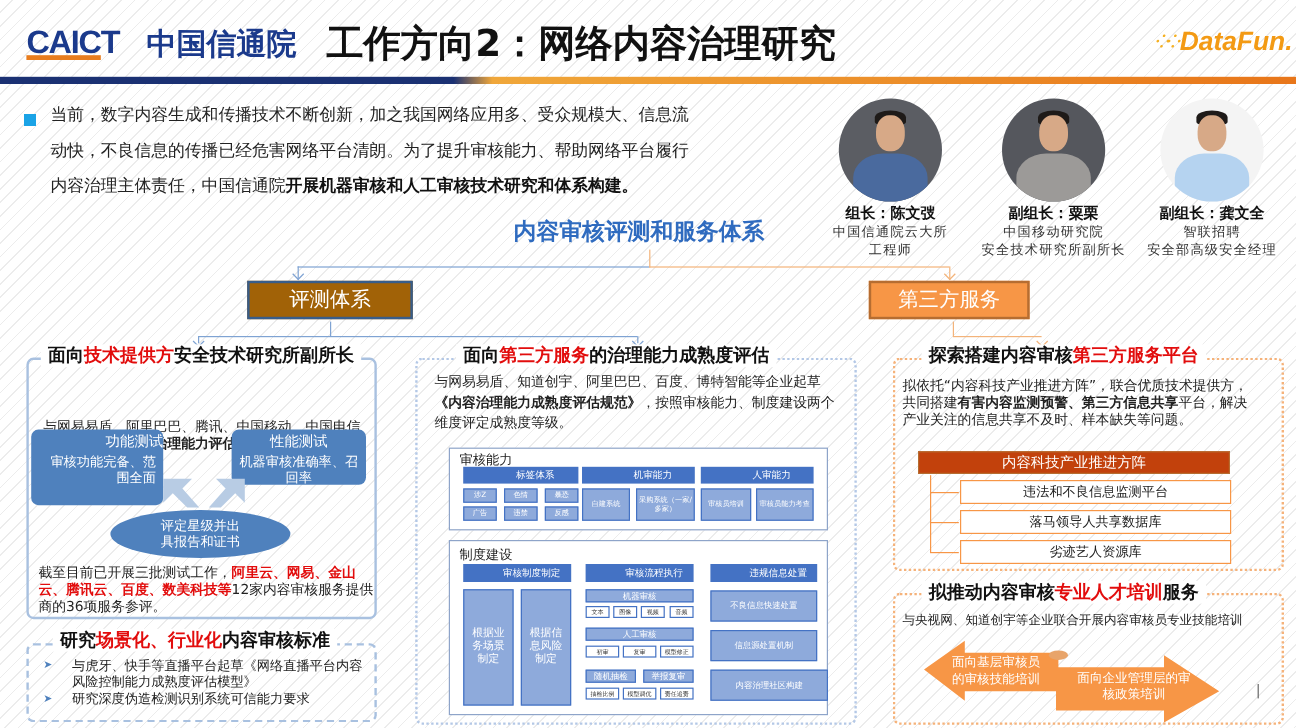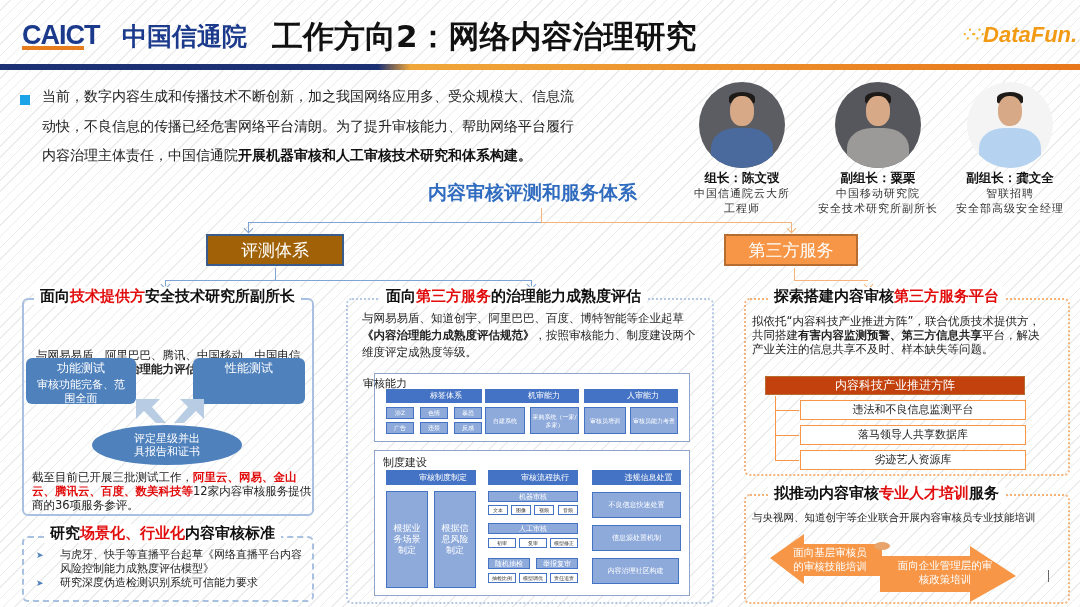--- a/index.html
+++ b/index.html
@@ -138,47 +138,48 @@
 <div class="arrow-down" style="left:162px;top:281px;border-color:#7fa3d3;"></div>
 <div class="line vline" style="left:531px;top:280px;height:6px;background:#7fa3d3;"></div>
 <div class="arrow-down" style="left:528px;top:281px;border-color:#7fa3d3;"></div>
 <div class="line vline" style="left:794px;top:268px;height:12px;background:#f3b37a;"></div>
 <div class="line hline" style="left:794px;top:280px;width:74px;background:#f3b37a;"></div>
 <div class="arrow-down" style="left:865px;top:281px;border-color:#f3b37a;"></div>
 
 <div class="panel p1"></div>
 <div class="panel-title p1-title"><span>面向</span><span class="red">技术提供方</span><span>安全技术研究所副所长</span></div>
 <div class="abs p1-text"><span>与网易易盾、阿里巴巴、腾讯、中国移动、中国电信等企业制定</span><b>《网络治理能力评估规范：有害信息内容识别服务系统》</b><span>。</span></div>
-<div class="rbox" style="left:26px;top:358px;width:110px;height:46px;">
+<div class="rbox" style="left:26px;top:358px;width:110px;height:63px;text-align:right;">
   <div class="t">功能测试</div>
   <div style="padding:0 6px;">审核功能完备、范围全面</div>
 </div>
 <div class="rbox" style="left:193px;top:358px;width:112px;height:46px;">
   <div class="t">性能测试</div>
+  <div style="padding:0 6px;">机器审核准确率、召回率</div>
 </div>
 <svg class="abs" style="left:130px;top:395px;" width="80" height="35">
   <polygon points="6,4 30,4 22,12 36,28 26,28 14,16 6,24" fill="#b8cce4"></polygon>
   <polygon points="74,4 50,4 58,12 44,28 54,28 66,16 74,24" fill="#b8cce4"></polygon>
 </svg>
 <div class="ellipse"><span style="display:inline-block;width:70px;">评定星级并出具报告和证书</span></div>
 <div class="abs p1-bottom"><span>截至目前已开展三批测试工作，</span><b>阿里云、网易、金山云、腾讯云、百度、数美科技等</b><span>12家内容审核服务提供商的36项服务参评。</span></div>
 
 <div class="panel p4"></div>
 <div class="panel-title p4-title"><span>研究</span><span class="red">场景化、行业化</span><span>内容审核标准</span></div>
 <ul class="abs p4-list">
   <li><span class="arr">➤</span><span>与虎牙、快手等直播平台起草《网络直播平台内容风险控制能力成熟度评估模型》</span></li>
   <li><span class="arr">➤</span><span>研究深度伪造检测识别系统可信能力要求</span></li>
 </ul>
 
 <div class="panel p2"></div>
 <div class="panel-title p2-title"><span>面向</span><span class="red">第三方服务</span><span>的治理能力成熟度评估</span></div>
 <div class="abs p2-text"><span>与网易易盾、知道创宇、阿里巴巴、百度、博特智能等企业起草</span><b>《内容治理能力成熟度评估规范》</b><span>，按照审核能力、制度建设两个维度评定成熟度等级。</span></div>
 
 <div class="diag" style="left:374px;top:373px;width:316px;height:69px;"></div>
-<div class="diag-label" style="left:363px;top:376px;font-family:Liberation Serif, serif;">审核能力</div>
+<div class="diag-label" style="left:383px;top:376px;font-family:Liberation Serif, serif;">审核能力</div>
 <div class="bhead" style="left:386px;top:389px;width:96px;height:14px;line-height:14px;">标签体系</div>
 <div class="bcell" style="left:386px;top:407px;width:28px;height:12px;">涉Z</div>
 <div class="bcell" style="left:420px;top:407px;width:28px;height:12px;">色情</div>
 <div class="bcell" style="left:454px;top:407px;width:28px;height:12px;">暴恐</div>
 <div class="bcell" style="left:386px;top:422px;width:28px;height:12px;">广告</div>
 <div class="bcell" style="left:420px;top:422px;width:28px;height:12px;">违禁</div>
 <div class="bcell" style="left:454px;top:422px;width:28px;height:12px;">反感</div>
 <div class="bhead" style="left:485px;top:389px;width:94px;height:14px;line-height:14px;">机审能力</div>
 <div class="bcell" style="left:485px;top:407px;width:40px;height:27px;">自建系统</div>
 <div class="bcell" style="left:530px;top:407px;width:49px;height:27px;">采购系统（一家/多家）</div>
@@ -204,21 +205,21 @@
 <div class="bsmall" style="left:550px;top:538px;width:28px;height:10px;">模型修正</div>
 <div class="bcell" style="left:488px;top:558px;width:42px;height:11px;font-size:7px;">随机抽检</div>
 <div class="bcell" style="left:536px;top:558px;width:42px;height:11px;font-size:7px;">举报复审</div>
 <div class="bsmall" style="left:488px;top:573px;width:28px;height:10px;">抽检比例</div>
 <div class="bsmall" style="left:519px;top:573px;width:28px;height:10px;">模型调优</div>
 <div class="bsmall" style="left:550px;top:573px;width:28px;height:10px;">责任追责</div>
 
 <div class="bhead" style="left:592px;top:470px;width:89px;height:15px;line-height:15px;">违规信息处置</div>
 <div class="bcell" style="left:592px;top:492px;width:89px;height:26px;font-size:7px;">不良信息快速处置</div>
 <div class="bcell" style="left:592px;top:525px;width:89px;height:26px;font-size:7px;">信息源处置机制</div>
-<div class="bcell" style="left:592px;top:558px;width:87px;height:26px;font-size:7px;">内容治理社区构建</div>
+<div class="bcell" style="left:592px;top:558px;width:98px;height:26px;font-size:7px;">内容治理社区构建</div>
 
 <div class="panel p3"></div>
 <div class="panel-title p3-title"><span>探索搭建内容审核</span><span class="red">第三方服务平台</span></div>
 <div class="abs p3-text"><span>拟依托“内容科技产业推进方阵”，联合优质技术提供方，共同搭建</span><b>有害内容监测预警、第三方信息共享</b><span>平台，解决产业关注的信息共享不及时、样本缺失等问题。</span></div>
 <div class="orange-head">内容科技产业推进方阵</div>
 <div class="line vline" style="left:775px;top:396px;height:64px;background:#f79646;"></div>
 <div class="line hline" style="left:775px;top:410px;width:24px;background:#f79646;"></div>
 <div class="line hline" style="left:775px;top:435px;width:24px;background:#f79646;"></div>
 <div class="line hline" style="left:775px;top:460px;width:24px;background:#f79646;"></div>
 <div class="orange-item" style="top:400px;">违法和不良信息监测平台</div>

